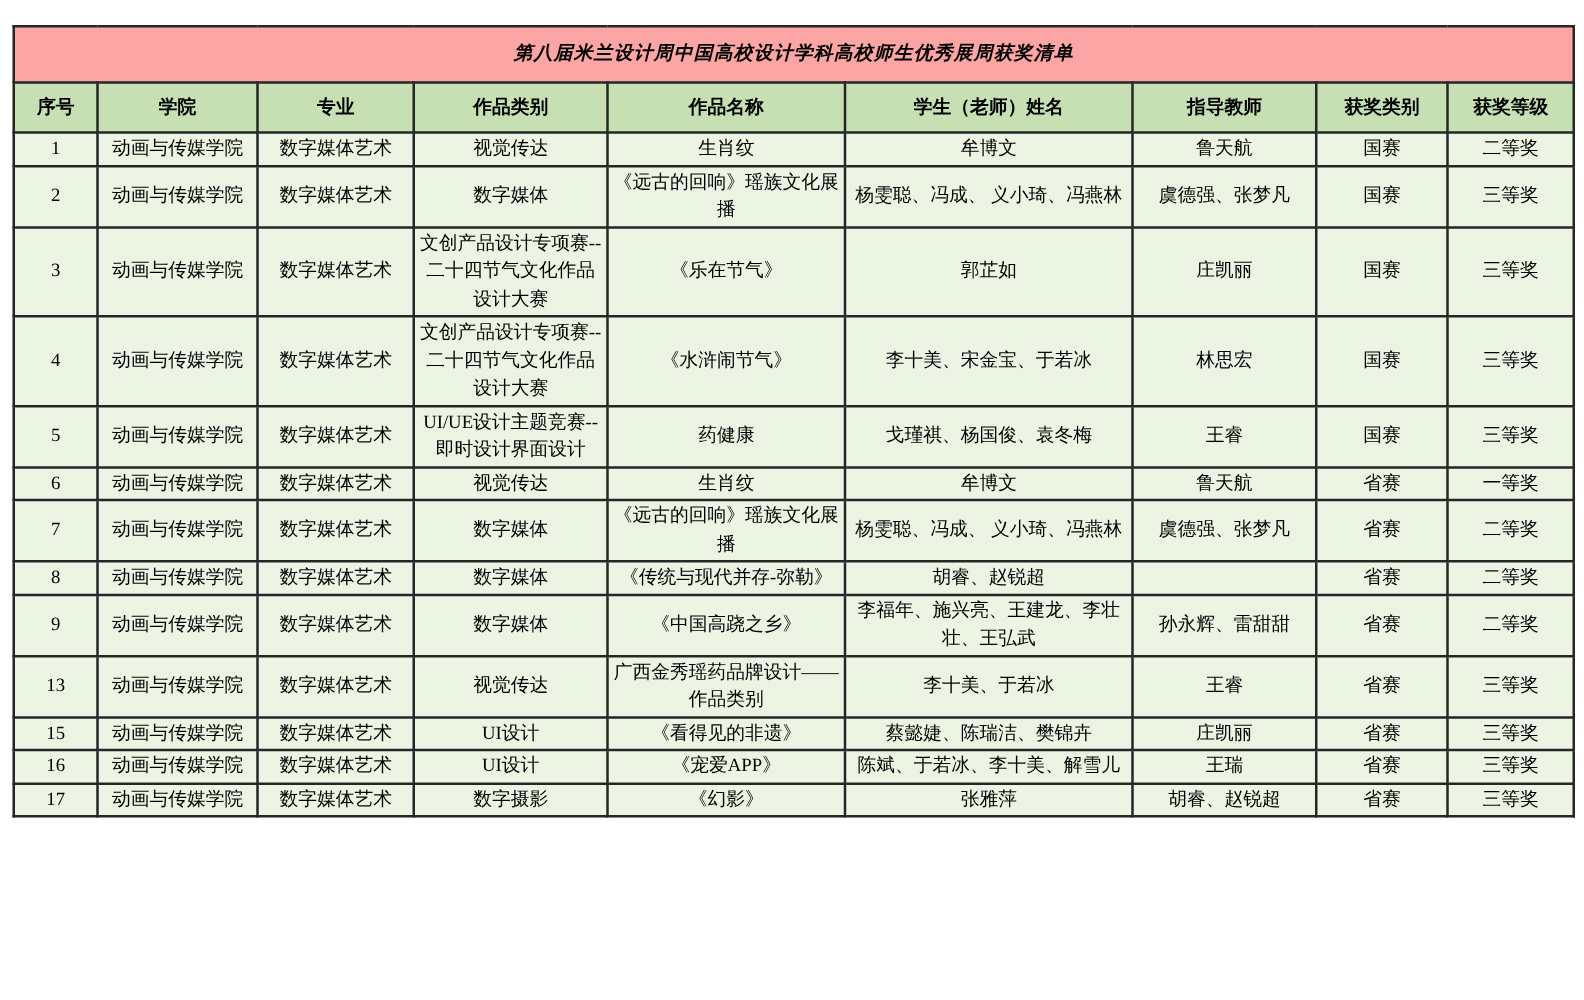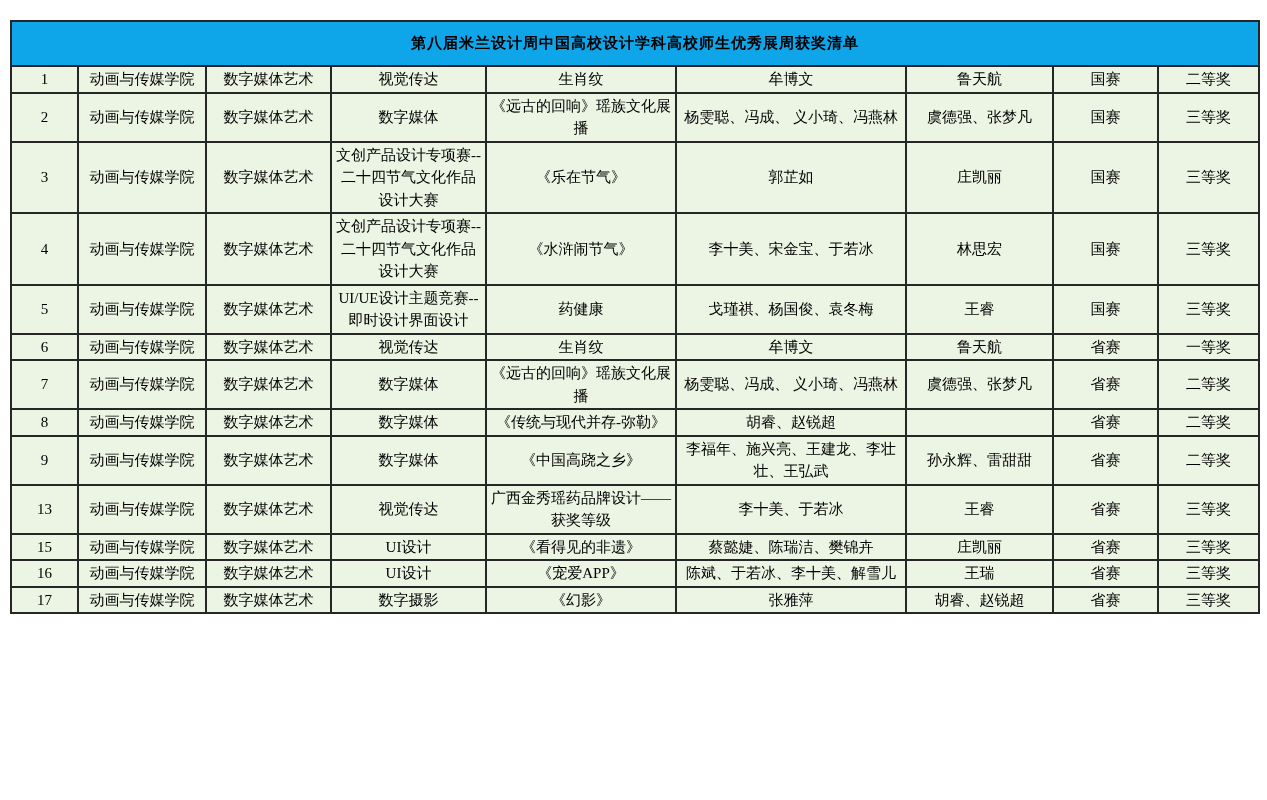--- a/index.html
+++ b/index.html
@@ -29,25 +29,26 @@
     text-align: center;
     vertical-align: middle;
     padding: 1px 4px;
     font-size: 15px;
     line-height: 1.5;
     color: #000000;
     word-break: break-all;
     overflow-wrap: anywhere;
   }
   td.title-cell {
-    background: #0ea5e9;
+    background: #fca5a5;
     font-size: 22px;
     font-weight: bold;
     height: 41px;
     letter-spacing: 1px;
+    font-style: italic;
   }
   tr.header-row th {
     background: #c6e0b4;
     font-weight: bold;
     height: 36px;
   }
   tbody td {
     background: #ecf4e4;
   }
 </style>
@@ -64,20 +65,31 @@
       <col style="width:190px">
       <col style="width:230px">
       <col style="width:147px">
       <col style="width:105px">
       <col style="width:101px">
     </colgroup>
     <thead>
       <tr>
         <td class="title-cell" colspan="9">第八届米兰设计周中国高校设计学科高校师生优秀展周获奖清单</td>
       </tr>
+      <tr class="header-row">
+          <th>序号</th>
+          <th>学院</th>
+          <th>专业</th>
+          <th>作品类别</th>
+          <th>作品名称</th>
+          <th>学生（老师）姓名</th>
+          <th>指导教师</th>
+          <th>获奖类别</th>
+          <th>获奖等级</th>
+        </tr>
     </thead>
     <tbody>
         <tr>
           <td>1</td>
           <td>动画与传媒学院</td>
           <td>数字媒体艺术</td>
           <td>视觉传达</td>
           <td>生肖纹</td>
           <td>牟博文</td>
           <td>鲁天航</td>
@@ -170,21 +182,21 @@
           <td>李福年、施兴亮、王建龙、李壮壮、王弘武</td>
           <td>孙永辉、雷甜甜</td>
           <td>省赛</td>
           <td>二等奖</td>
         </tr>
         <tr>
           <td>13</td>
           <td>动画与传媒学院</td>
           <td>数字媒体艺术</td>
           <td>视觉传达</td>
-          <td>广西金秀瑶药品牌设计——获奖等级</td>
+          <td>广西金秀瑶药品牌设计——作品类别</td>
           <td>李十美、于若冰</td>
           <td>王睿</td>
           <td>省赛</td>
           <td>三等奖</td>
         </tr>
         <tr>
           <td>15</td>
           <td>动画与传媒学院</td>
           <td>数字媒体艺术</td>
           <td>UI设计</td>

